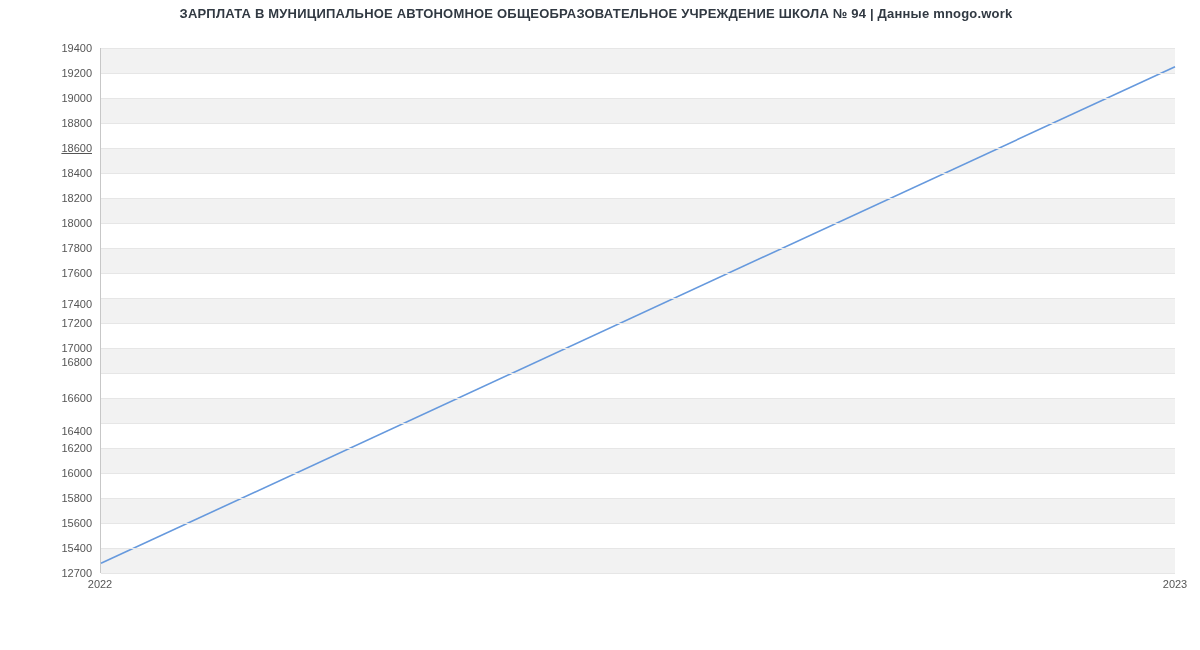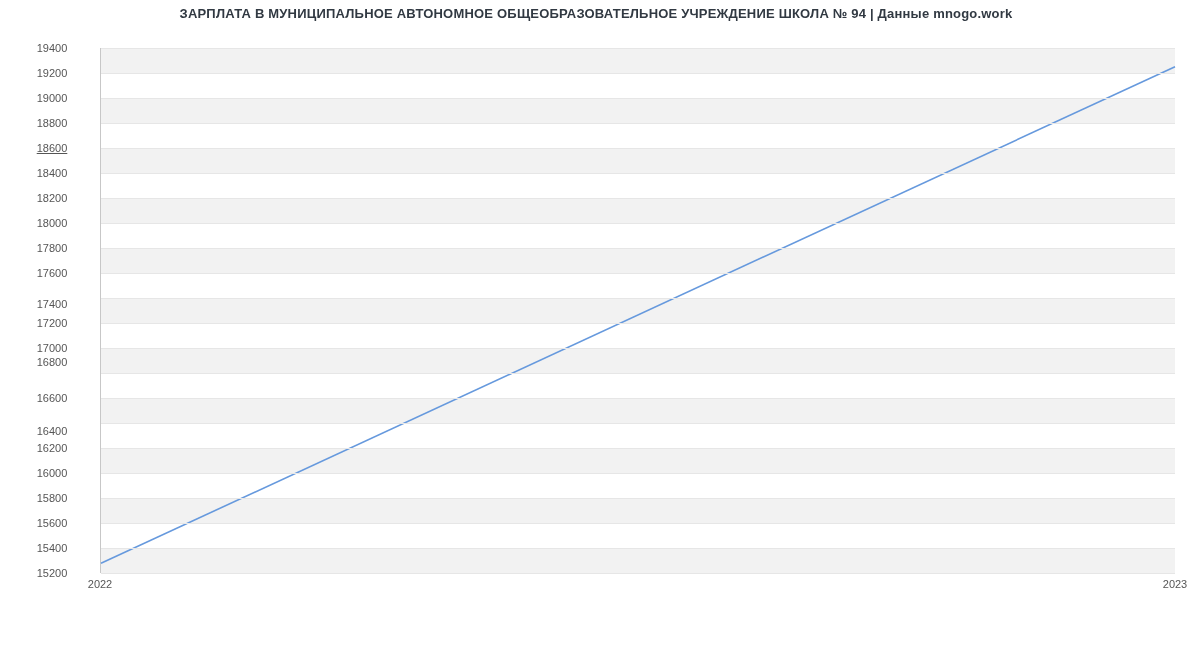--- a/index.html
+++ b/index.html
@@ -48,21 +48,21 @@
     left: 0;
     width: 100%;
     height: 1px;
     background: #e6e6e6;
   }
   .ytick-label {
     position: absolute;
     right: 1108px; 
     font-size: 11px;
     color: #555;
-    text-align: center;
+    text-align: right;
     transform: translateY(-50%);
     width: 80px;
   }
   .xtick-label {
     position: absolute;
     top: 578px;
     font-size: 11px;
     color: #555;
     text-align: center;
     transform: translateX(-50%);
@@ -112,21 +112,21 @@
       <div class="gridline" style="top: 200px;"></div>
       <div class="gridline" style="top: 175px;"></div>
       <div class="gridline" style="top: 150px;"></div>
       <div class="gridline" style="top: 125px;"></div>
       <div class="gridline" style="top: 100px;"></div>
       <div class="gridline" style="top: 75px;"></div>
       <div class="gridline" style="top: 50px;"></div>
       <div class="gridline" style="top: 25px;"></div>
       <div class="gridline" style="top: 0px;"></div>
     </div>
-<div class="ytick-label" style="top: 573px;">15200</div>
+<div class="ytick-label" style="top: 573px;">12700</div>
     <div class="ytick-label" style="top: 548px;">15400</div>
     <div class="ytick-label" style="top: 523px;">15600</div>
     <div class="ytick-label" style="top: 498px;">15800</div>
     <div class="ytick-label" style="top: 473px;">16000</div>
     <div class="ytick-label" style="top: 448px;">16200</div>
     <div class="ytick-label" style="top: 431px;">16400</div>
     <div class="ytick-label" style="top: 398px;">16600</div>
     <div class="ytick-label" style="top: 362px;">16800</div>
     <div class="ytick-label" style="top: 348px;">17000</div>
     <div class="ytick-label" style="top: 323px;">17200</div>

